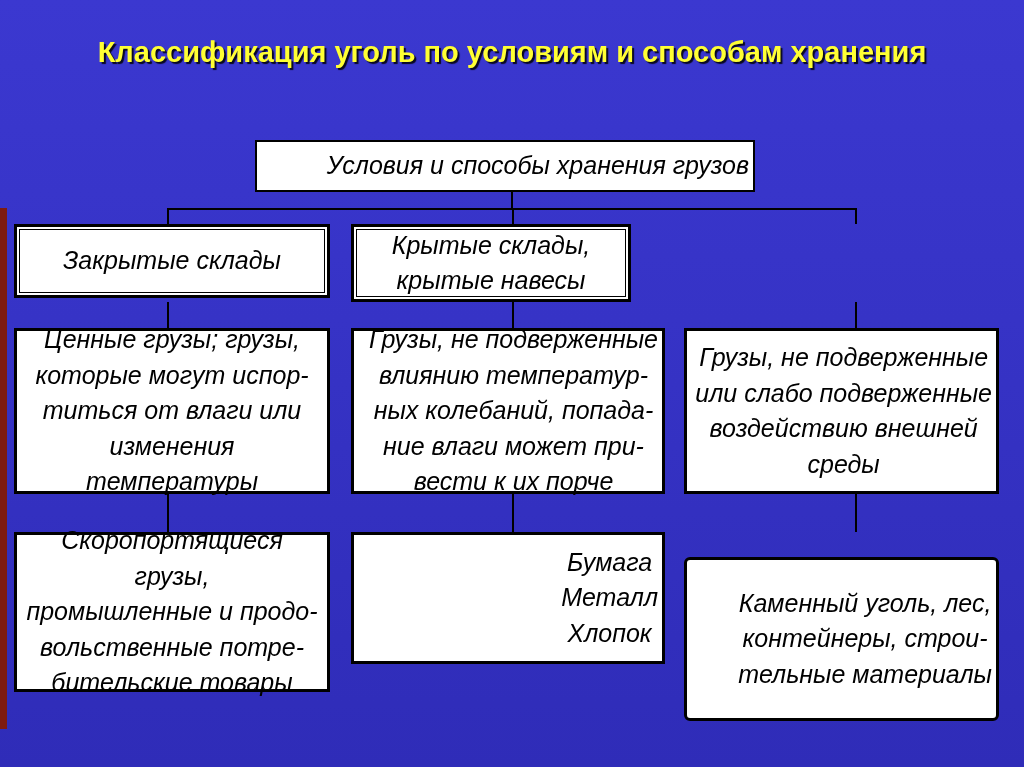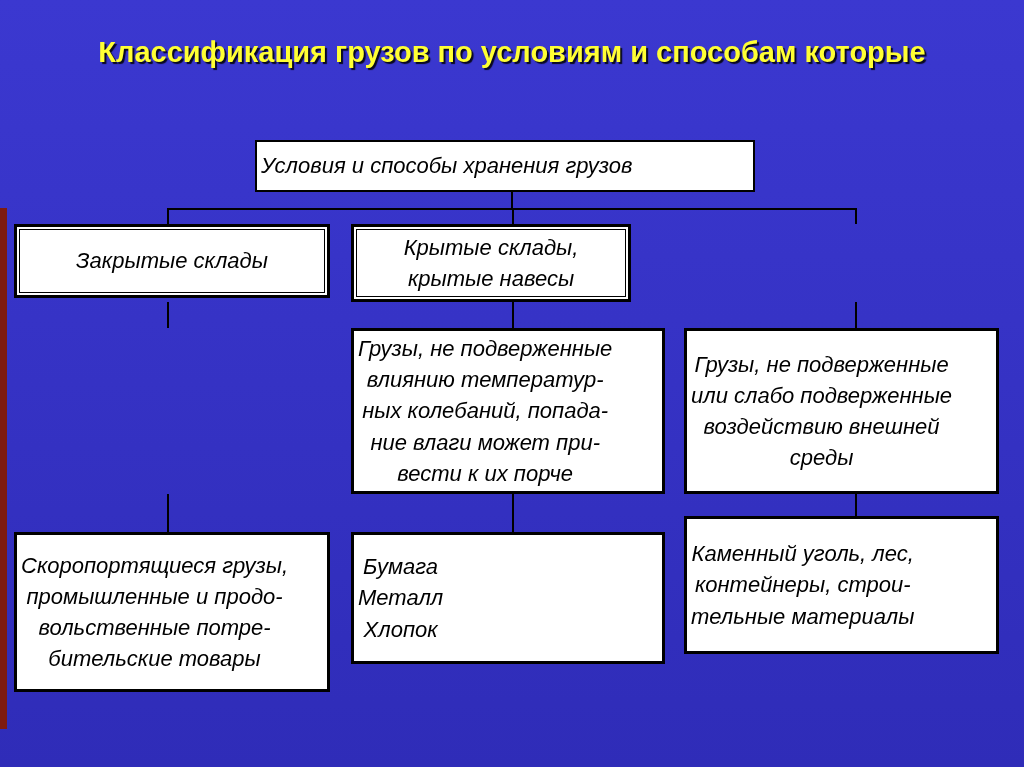--- a/index.html
+++ b/index.html
@@ -30,25 +30,25 @@
     text-shadow: 2px 2px 1px rgba(0,0,0,0.85);
     letter-spacing: 0px;
   }
   .box {
     position: absolute;
     box-sizing: border-box;
     background: var(--box-fill, #ffffff);
     border: 3px solid var(--box-border, #000000);
     display: flex;
     align-items: center;
-    justify-content: flex-start;
+    justify-content: flex-end;
     text-align: center;
     color: #000;
     font-style: italic;
-    font-size: 22px;
+    font-size: 25px;
     line-height: 1.42;
   }
   .box .txt { white-space: pre-line; padding: 2px 4px; }
   .root-box { border-width: 2px; }
   .lvl2 { border-width: 3px; }
   .lvl2 .inner {
     position: absolute;
     inset: 2px;
     border: 1px solid var(--box-border, #000000);
     display: flex;
@@ -57,21 +57,21 @@
   }
   .line { position: absolute; background: #000; }
 </style>
 </head>
 <body>
 
 <div class="slide">
 
   <div class="stripe"></div>
 
-  <h1 class="title">Классификация грузов по условиям и способам которые</h1>
+  <h1 class="title">Классификация уголь по условиям и способам хранения</h1>
 
   <div class="line" style="left:511px; top:192px; width:2px; height:18px;"></div>
   <div class="line" style="left:167px; top:208px; width:690px; height:2px;"></div>
   <div class="line" style="left:167px; top:208px; width:2px; height:16px;"></div>
   <div class="line" style="left:512px; top:208px; width:2px; height:16px;"></div>
   <div class="line" style="left:855px; top:208px; width:2px; height:16px;"></div>
   <div class="line" style="left:167px; top:302px; width:2px; height:26px;"></div>
   <div class="line" style="left:512px; top:302px; width:2px; height:26px;"></div>
   <div class="line" style="left:855px; top:302px; width:2px; height:26px;"></div>
   <div class="line" style="left:167px; top:494px; width:2px; height:38px;"></div>
@@ -87,20 +87,26 @@
       <span class="txt">Закрытые склады</span>
     </div>
   </div>
   <div class="box lvl2" style="left:351px; top:224px; width:280px; height:78px;">
     <div class="inner">
       <span class="txt">Крытые склады,
 крытые навесы</span>
     </div>
   </div>
 
+  <div class="box" style="left:14px; top:328px; width:316px; height:166px;">
+    <span class="txt">Ценные грузы; грузы,
+которые могут испор-
+титься от влаги или
+изменения температуры</span>
+  </div>
   <div class="box" style="left:351px; top:328px; width:314px; height:166px;">
     <span class="txt">Грузы, не подверженные
 влиянию температур-
 ных колебаний, попада-
 ние влаги может при-
 вести к их порче</span>
   </div>
   <div class="box" style="left:684px; top:328px; width:315px; height:166px;">
     <span class="txt">Грузы, не подверженные
 или слабо подверженные
@@ -112,19 +118,19 @@
     <span class="txt">Скоропортящиеся грузы,
 промышленные и продо-
 вольственные потре-
 бительские товары</span>
   </div>
   <div class="box" style="left:351px; top:532px; width:314px; height:132px;">
     <span class="txt">Бумага
 Металл
 Хлопок</span>
   </div>
-  <div class="box" style="left:684px; top:516px; width:315px; height:138px;">
+  <div class="box" style="left:684px; top:557px; width:315px; height:164px;border-radius:6px;">
     <span class="txt">Каменный уголь, лес,
 контейнеры, строи-
 тельные материалы</span>
   </div>
 
 </div>
 
 </body></html>

